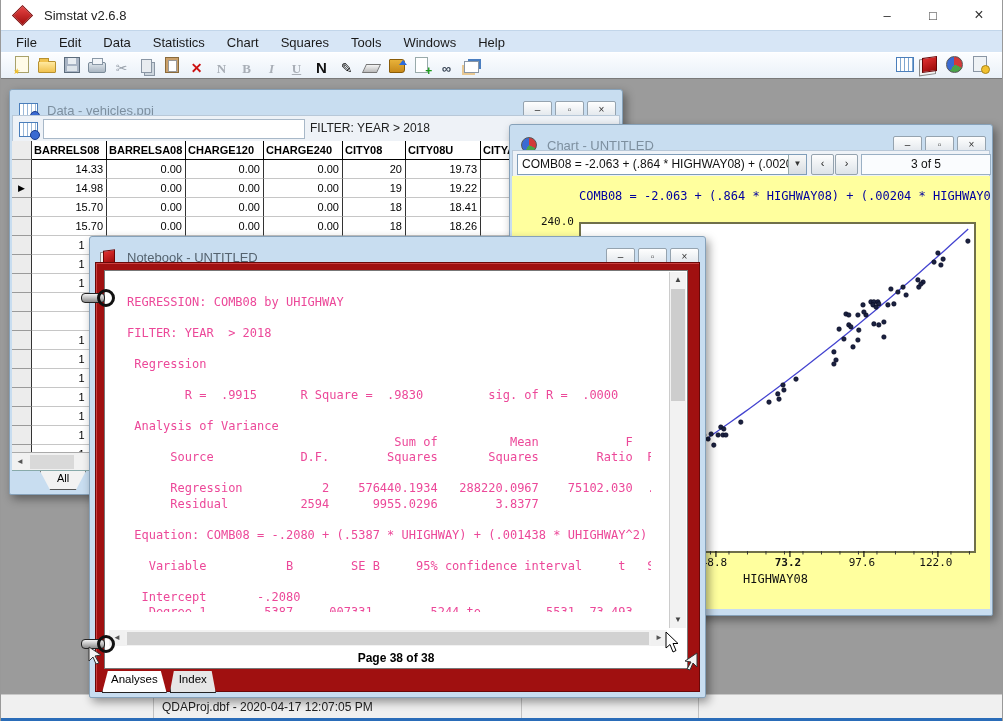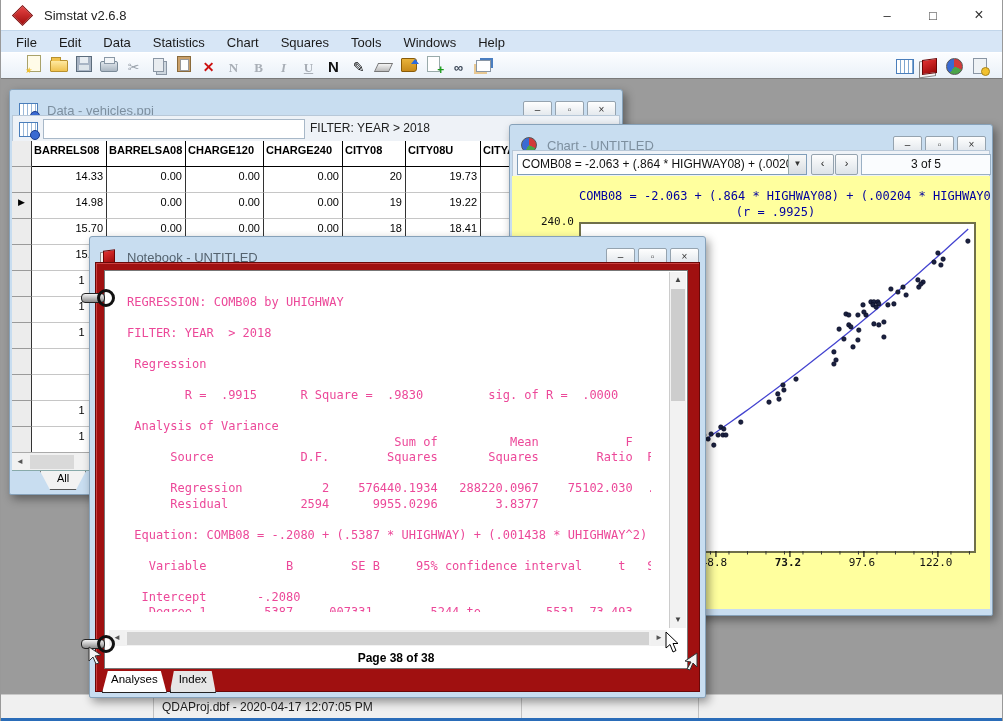--- a/index.html
+++ b/index.html
@@ -6,21 +6,21 @@
   body{width:1003px;height:721px;position:relative;overflow:hidden;
        font-family:"Liberation Sans",sans-serif;background:#fff;border-left:1px solid #999;border-right:1px solid #999;box-sizing:border-box}
   
   #titlebar{position:absolute;left:0;top:0;right:0;height:30px;background:#fff;display:flex;align-items:center}
   #app-logo{width:13px;height:13px;background:linear-gradient(135deg,#e84545,#a00d0d);transform:rotate(45deg);margin:0 14px 0 14px;border:1px solid #7a0505}
   #app-title{font-size:13px;color:#222}
   #main-btns{margin-left:auto;display:flex;height:30px}
   .mbtn{width:46px;height:30px;display:flex;align-items:center;justify-content:center;font-size:13px;color:#333}
   #menubar{position:absolute;left:0;top:30px;right:0;height:22px;background:#d7e6f6;border-top:1px solid #c2d6ea;display:flex;align-items:center;padding-left:4px}
   .menu-item{font-size:13px;color:#1a1a1a;padding:12px 11px}
-  #toolbar{position:absolute;left:0;top:52px;right:0;height:26px;background:linear-gradient(#fcfdff,#e9f0f8);border-top:1px solid #fff;border-bottom:1px solid #b9c9d9;display:flex;align-items:center;padding-left:20px}
+  #toolbar{position:absolute;left:0;top:52px;right:0;height:26px;background:linear-gradient(#fcfdff,#e9f0f8);border-top:1px solid #fff;border-bottom:1px solid #b9c9d9;display:flex;padding-left:8px}
   .tbi{width:23px;height:22px;display:inline-flex;align-items:center;justify-content:center;font-size:14px;position:relative;margin:0 1px}
   #toolbar .spacer{width:58px}
   #toolbar .rgroup{margin-left:auto;margin-right:10px;display:flex}
   
   .ic-new i{display:block;width:12px;height:15px;background:#fffbe8;border:1px solid #a9a26a;position:relative}
   .ic-new i:after{content:"★";color:#f2c12e;font-size:8px;position:absolute;left:-3px;bottom:-4px}
   .ic-open i{display:block;width:16px;height:10px;background:linear-gradient(#ffe9a0,#f0c24e);border:1px solid #b8912f;border-radius:1px;margin-top:5px;position:relative}
   .ic-open i:before{content:"";position:absolute;left:0;top:-4px;width:8px;height:3px;background:#f0c24e;border:1px solid #b8912f;border-bottom:none}
   .ic-save i{display:block;width:14px;height:14px;background:#a8b4c4;border:1px solid #5c6c7c;position:relative}
   .ic-save i:before{content:"";position:absolute;left:3px;top:0;width:8px;height:6px;background:#e8edf2}
@@ -58,21 +58,21 @@
   .wbtns{margin-left:auto;display:flex;gap:3px}
   .wbtn{width:27px;height:17px;background:linear-gradient(#fefefe,#dde3e9);border:1px solid #95a3af;border-radius:2px;font-size:10px;line-height:15px;text-align:center;color:#333}
   
   #data-win{left:8px;top:10px;width:612px;height:404px;z-index:1}
   #data-toolbar{position:absolute;left:2px;right:2px;top:25px;height:26px;background:#eef2f7;border:1px solid #b8c8d8;display:flex;align-items:center}
   .ic-gridset i{display:block;width:17px;height:13px;border:1px solid #4a7ebb;background:repeating-linear-gradient(to right,#fff 0 3px,#9ab8d8 3px 4px),#fff;position:relative}
   .ic-gridset i:after{content:"";position:absolute;right:-3px;bottom:-4px;width:8px;height:8px;border-radius:50%;background:#3a6ad2;border:1px solid #1a3a8a}
   #data-filter-field{position:absolute;left:30px;top:3px;width:260px;height:18px;background:#fff;border:1px solid #a8b8c8}
   #data-filter-text{position:absolute;left:297px;top:5px;font-size:12px;color:#222}
   #grid{position:absolute;left:2px;top:51px;width:608px;height:311px;background:#fff;overflow:hidden;font-size:11px}
-  .grow{display:flex;height:26px}
+  .grow{display:flex;height:19px}
   .gc{box-sizing:border-box;border-right:1px solid #333;border-bottom:1px solid #c6c6c6;text-align:right;padding:3px 3px 0 0;overflow:hidden;white-space:pre}
   .gh{font-weight:bold;border-bottom:1px solid #000;border-right:1px solid #000;text-align:left;padding-left:2px}
   .gsel{background:#ececec;border-right:1px solid #333;border-bottom:1px solid #9a9a9a;text-align:center;padding:0;font-size:9px;line-height:18px;color:#000}
   #data-hscroll{position:absolute;left:2px;top:362px;width:608px;height:18px;background:#f1f1f1;border-top:1px solid #aaa;display:flex;align-items:center}
   .sarr{width:16px;height:16px;font-size:8px;line-height:16px;text-align:center;color:#555;background:#f1f1f1}
   #data-hthumb{width:44px;height:14px;background:#d9d9d9;margin-left:2px}
   #data-tabs{position:absolute;left:2px;top:380px;width:608px;height:22px;background:#c8ddf0;border-top:1px solid #8aa;display:flex}
   .dtab{margin-left:28px;width:44px;height:17px;background:#f2f2f2;border:1px solid #555;border-top:none;
         clip-path:polygon(0 0,100% 0,78% 100%,22% 100%);text-align:center;font-size:11px;padding-top:1px}
   
@@ -400,21 +400,20 @@
       <span id="chart-combo">
         <span id="chart-combo-text">COMB08 = -2.063 + (.864 * HIGHWAY08) + (.0020</span>
         <span id="chart-combo-btn">▼</span>
       </span>
       <span class="navbtn" style="left:298px">‹</span>
       <span class="navbtn" style="left:322px">›</span>
       <span id="chart-counter">3 of 5</span>
     </div>
     <div id="chart-client">
       <div class="ctitle" style="top:13px">COMB08 = -2.063 + (.864 * HIGHWAY08) + (.00204 * HIGHWAY08^2)</div>
-      <div class="ctitle" style="top:29px">(r =  .9925)</div>
       <div id="y-top-label">240.0</div>
       <div id="plot">
         <svg id="plot-svg" width="393" height="340">
             <polyline points="71.9,250.4 77.9,246.5 84.0,242.6 90.1,238.6 96.1,234.6 102.2,230.6 108.3,226.5 114.3,222.4 120.4,218.3 126.5,214.2 132.5,210.0 138.6,205.8 144.6,201.5 150.7,197.2 156.8,192.9 162.8,188.6 168.9,184.2 175.0,179.8 181.0,175.3 187.1,170.8 193.2,166.3 199.2,161.8 205.3,157.2 211.4,152.6 217.4,148.0 223.5,143.3 229.6,138.6 235.6,133.8 241.7,129.1 247.7,124.3 253.8,119.4 259.9,114.6 265.9,109.7 272.0,104.7 278.1,99.8 284.1,94.8 290.2,89.8 296.3,84.7 302.3,79.6 308.4,74.5 314.5,69.3 320.5,64.1 326.6,58.9 332.7,53.7 338.7,48.4 344.8,43.0 350.8,37.7 356.9,32.3 363.0,26.9 369.0,21.4 375.1,16.0 381.2,10.4 387.2,4.9" fill="none" stroke="#4444d0" stroke-width="1.3"></polyline>
             <circle cx="139.8" cy="203.1" r="2.3" fill="#1b2240" stroke="#00001a" stroke-width="0.5"></circle>
             <circle cx="142.8" cy="205.0" r="2.3" fill="#1b2240" stroke="#00001a" stroke-width="0.5"></circle>
             <circle cx="137.1" cy="211.0" r="2.3" fill="#1b2240" stroke="#00001a" stroke-width="0.5"></circle>
             <circle cx="141.9" cy="211.0" r="2.3" fill="#1b2240" stroke="#00001a" stroke-width="0.5"></circle>
             <circle cx="144.9" cy="211.0" r="2.3" fill="#1b2240" stroke="#00001a" stroke-width="0.5"></circle>
             <circle cx="130.1" cy="210.0" r="2.3" fill="#1b2240" stroke="#00001a" stroke-width="0.5"></circle>
@@ -495,20 +494,21 @@
             <line x1="282.92361111111114" x2="282.92361111111114" y1="327" y2="333" stroke="#111" stroke-width="1.2"></line>
             <line x1="356.9143518518519" x2="356.9143518518519" y1="327" y2="333" stroke="#111" stroke-width="1.2"></line>
           </svg>
       </div>
       <div id="xticks">
           <div class="xtick" style="left: 179.942px;">48.8</div>
           <div class="xtick" style="left: 253.933px; font-weight: bold;">73.2</div>
           <div class="xtick" style="left: 327.924px;">97.6</div>
           <div class="xtick" style="left: 401.914px;">122.0</div>
         </div>
+      <div id="xaxis-label">HIGHWAY08</div>
     </div>
   </div>
 
   <div class="cwin" id="nb-win">
     <div class="tbar" style="color:#55636f">
       <span class="tbi ic-redbook">
           <i style="width:10px;height:13px"></i>
         </span>
       <span class="ttl">Notebook - UNTITLED</span>
       <span class="wbtns">

